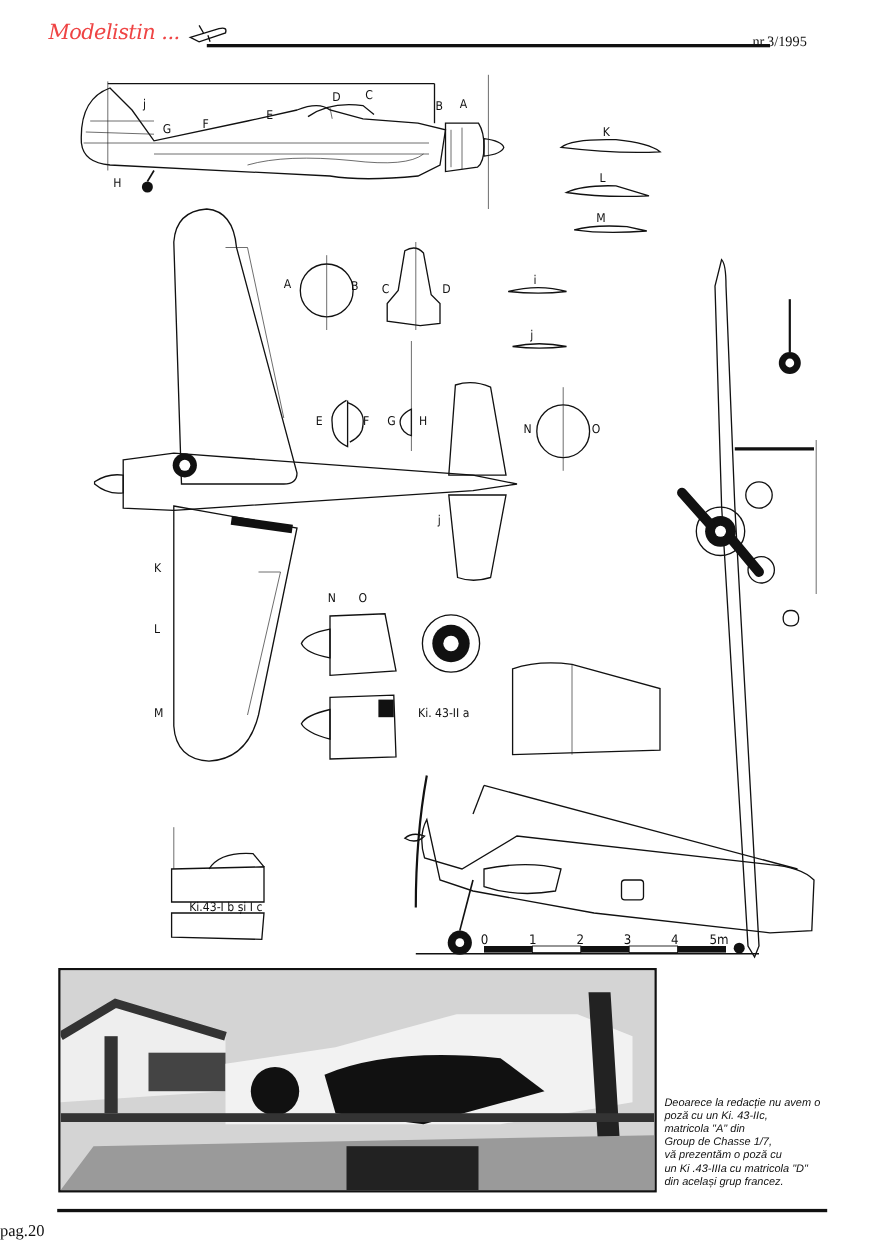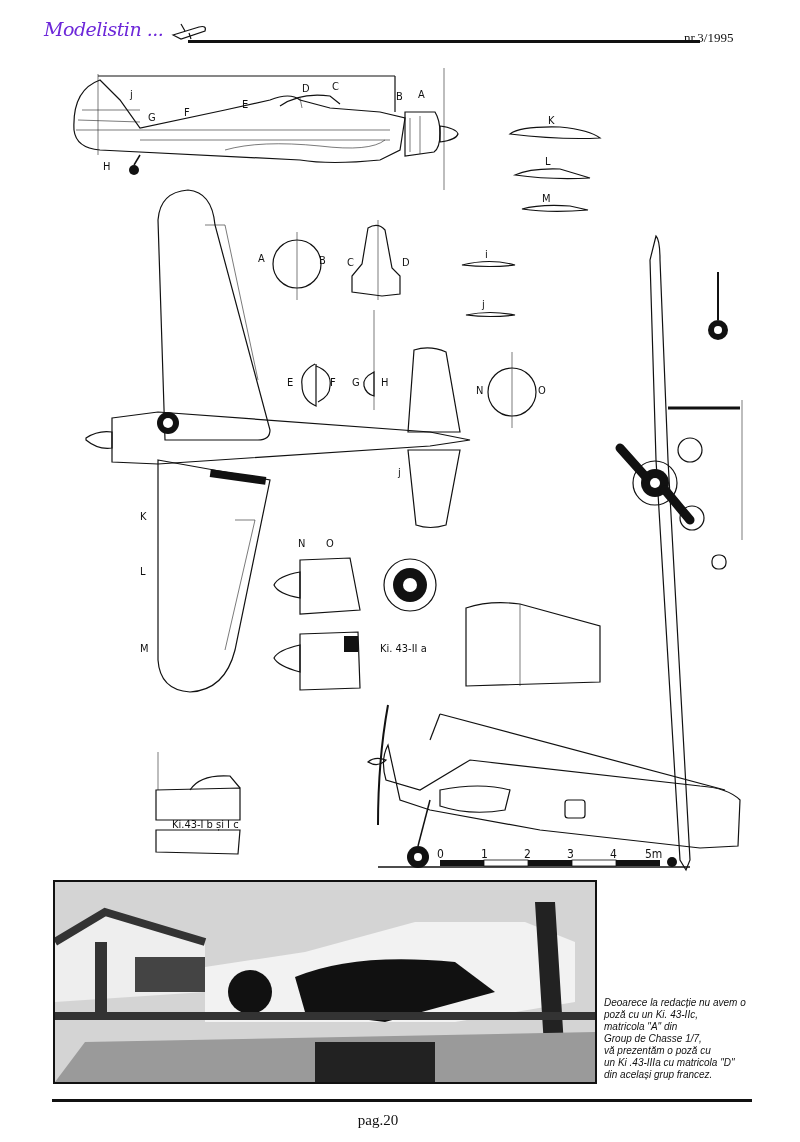--- a/index.html
+++ b/index.html
@@ -1,25 +1,25 @@
 <!DOCTYPE html>
 <html><head>
 <meta charset="utf-8">
 <style>
   html, body { margin: 0; padding: 0; background: #ffffff; }
   body { width: 800px; height: 1142px; position: relative; overflow: hidden;
          font-family: "DejaVu Sans", sans-serif; color: #111; }
   .abs { position: absolute; }
   .masthead { left: 44px; top: 18px; font-family: "DejaVu Serif", serif; font-style: italic;
-              font-size: 19px; letter-spacing: -0.5px; color: #6d28d9; }
+              font-size: 19px; letter-spacing: -0.5px; color: #ef4444; }
   .header-rule { left: 188px; top: 40px; width: 512px; height: 3px; background: #111; }
   .issue { left: 684px; top: 30px; font-family: "Liberation Serif", serif; font-size: 13px; }
   .footer-rule { left: 52px; top: 1099px; width: 700px; height: 3px; background: #111; }
-  .page-num { left: 0; width: 684px; top: 1112px; text-align: center;
-              font-family: "Liberation Serif", serif; font-size: 15px; padding-left: 36px; }
+  .page-num { left: 0; width: 684px; top: 1112px; 
+              font-family: "Liberation Serif", serif; font-size: 15px; }
   .caption { left: 604px; top: 997px; width: 200px; font-family: "Liberation Sans", sans-serif;
              font-style: italic; font-size: 10px; line-height: 12px; }
   .caption div { white-space: nowrap; }
   .photo { left: 53px; top: 880px; width: 540px; height: 200px; border: 2px solid #111;
            background: #cfcfcf; overflow: hidden; }
   svg text { font-family: "DejaVu Sans Condensed", "DejaVu Sans", sans-serif; }
   .lbl { font-size: 11px; fill: #111; }
   .blk { fill: none; stroke: #111; stroke-width: 1.2; }
   .thin { fill: none; stroke: #222; stroke-width: 0.6; }
   .scale-lbl { font-size: 12px; fill: #111; }

